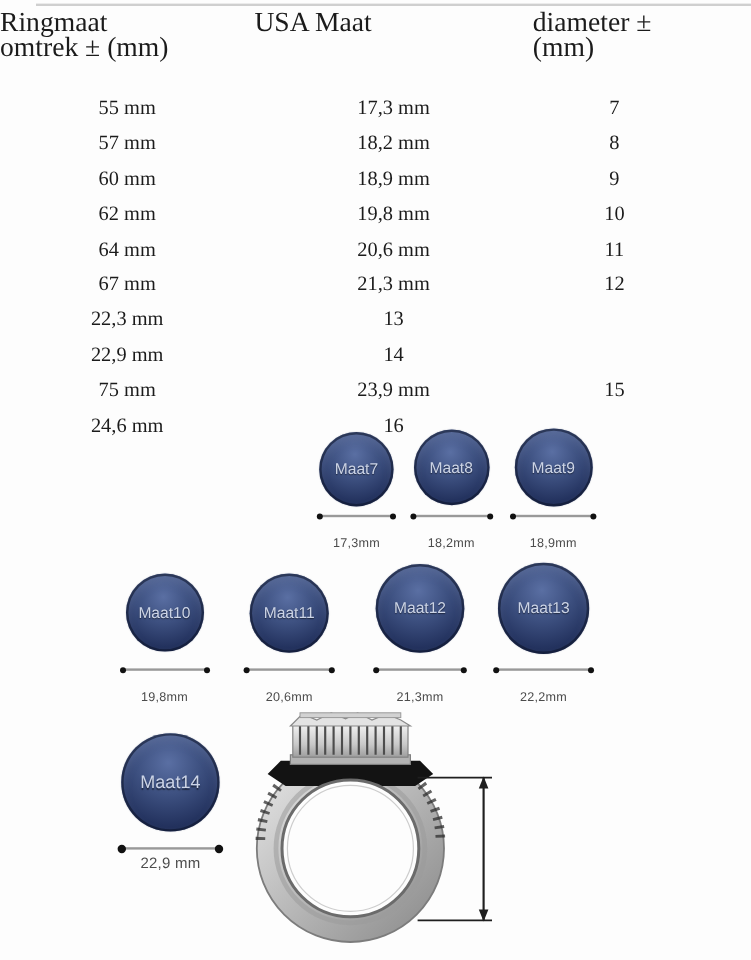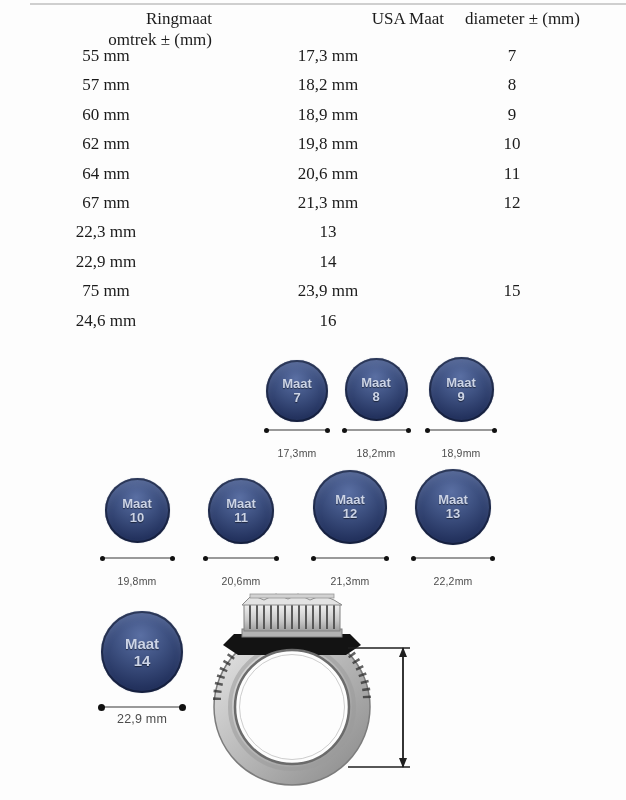--- a/index.html
+++ b/index.html
@@ -5,35 +5,35 @@
   html,body{margin:0;padding:0;background:#ffffff;}
   .canvas{
     position:relative;width:626px;height:800px;background:#fdfdfd;
     font-family:"Liberation Serif", serif;color:#1f1f1f;overflow:hidden;
   }
   .top-rule{position:absolute;top:3px;left:30px;right:0;height:2px;background:#cfcfcf;}
 
   
   .size-table{position:absolute;left:0;top:8px;width:580px;}
   .tr{display:grid;grid-template-columns:212px 232px 136px;}
-  .thead .th{font-size:17px;line-height:21px;text-align:right;color:#1b1b1b;}
+  .thead .th{font-size:23px;line-height:21px;text-align:left;color:#1b1b1b;}
   .th span{display:block;}
-  .tbody{position:absolute;left:0;top:38px;width:580px;}
+  .tbody{position:absolute;left:0;top:72px;width:580px;}
   .tbody .tr{height:29.4px;}
   .td{font-size:17px;line-height:20px;text-align:center;color:#1b1b1b;}
 
   
   .circle-group{position:absolute;width:96px;display:flex;flex-direction:column;align-items:center;
     font-family:"Liberation Sans", sans-serif;}
   .circle{
     border-radius:50%;
     background:radial-gradient(circle at 48% 30%, #5a6fa3 0%, #3d5080 38%, #24335f 72%, #1a2547 100%);
     box-shadow:inset 0 0 0 2px rgba(10,16,38,.55), inset 0 5px 9px rgba(190,205,235,.22), 0 0 1px rgba(20,30,60,.4);
-    display:flex;flex-direction:column;align-items:center;justify-content:center;
-    color:#ccd4e6;font-weight:bold;font-size:13px;line-height:14px;
+    display:flex;flex-direction:row;align-items:center;justify-content:center;
+    color:#ccd4e6;font-weight:normal;font-size:13px;line-height:14px;
     text-shadow:0 1px 1px rgba(0,0,0,.5);
   }
   .dim{position:relative;height:2px;background:#999999;}
   .dim .dot{position:absolute;top:-1.5px;width:5px;height:5px;border-radius:50%;background:#111111;}
   .dim .dot.l{left:-2px;} .dim .dot.r{right:-2px;}
   .measure{margin-top:16px;font-size:10.5px;color:#4c4c4c;letter-spacing:.2px;}
 
   .g0{left:249px;top:360px;} .g0 .circle{width:62px;height:62px;} .g0 .dim{width:62px;margin-top:7px;}
   .g1{left:328px;top:358px;} .g1 .circle{width:63px;height:63px;} .g1 .dim{width:65px;margin-top:8px;}
   .g2{left:413px;top:357px;} .g2 .circle{width:65px;height:65px;} .g2 .dim{width:68px;margin-top:7px;}

